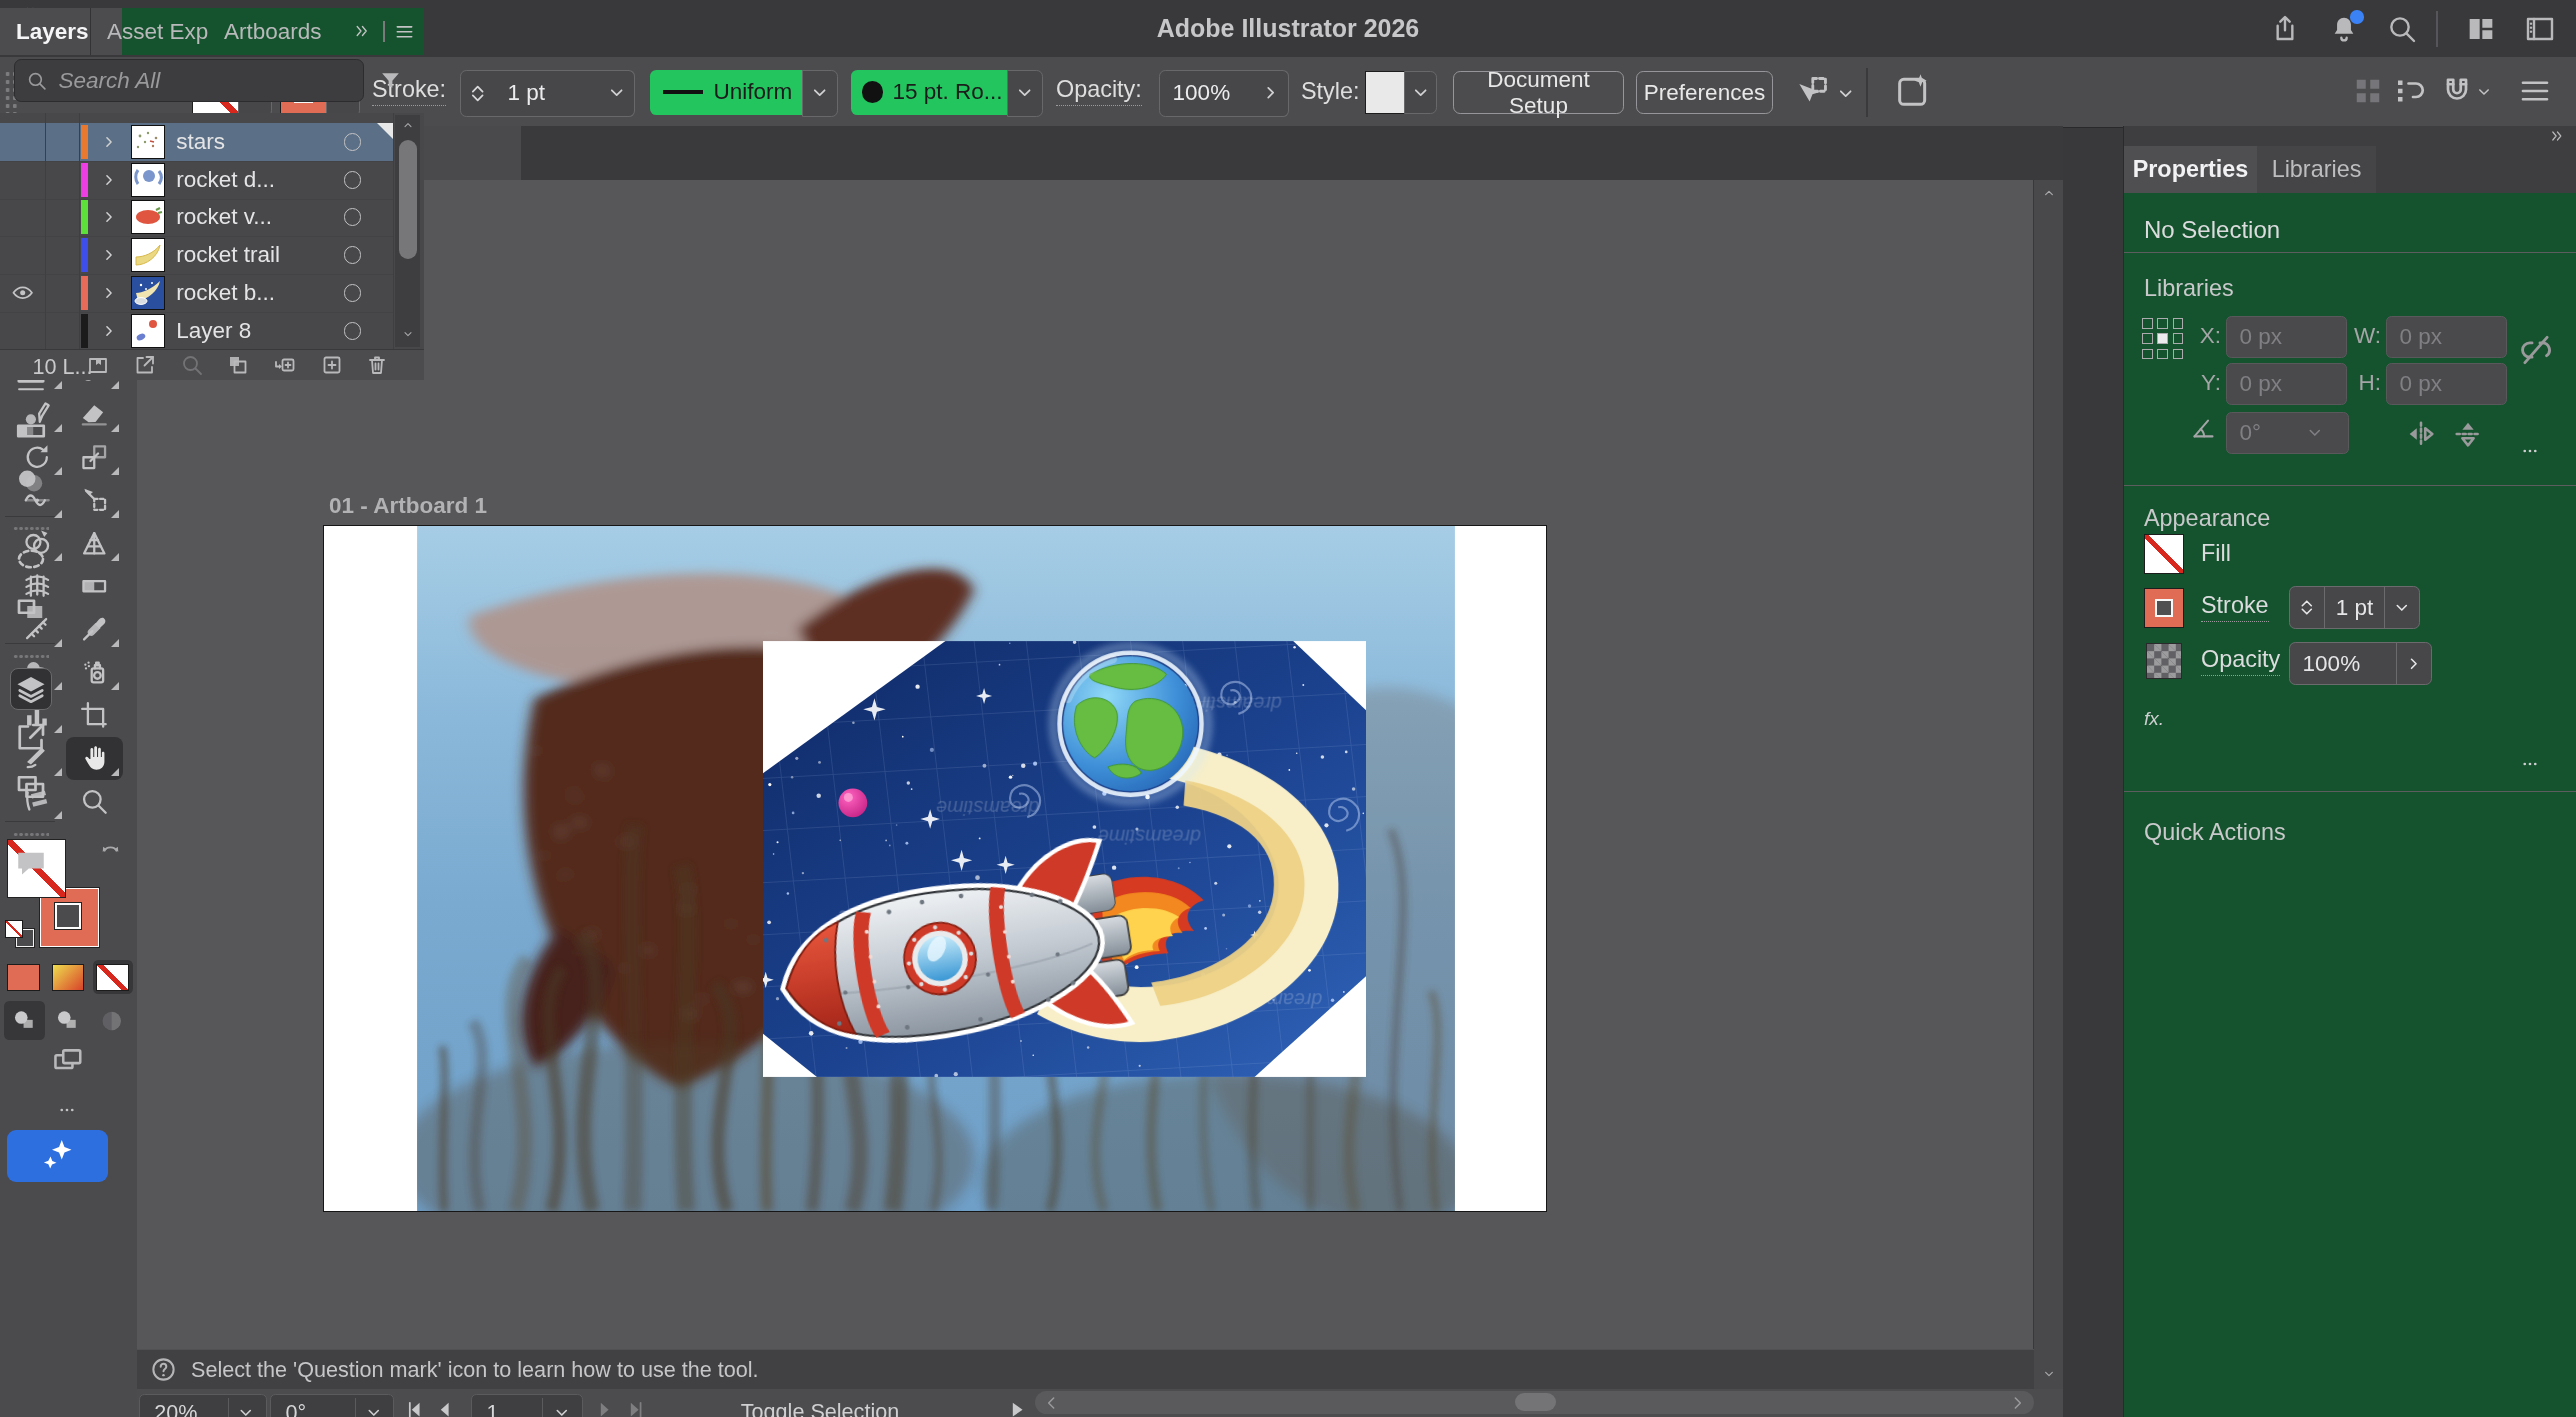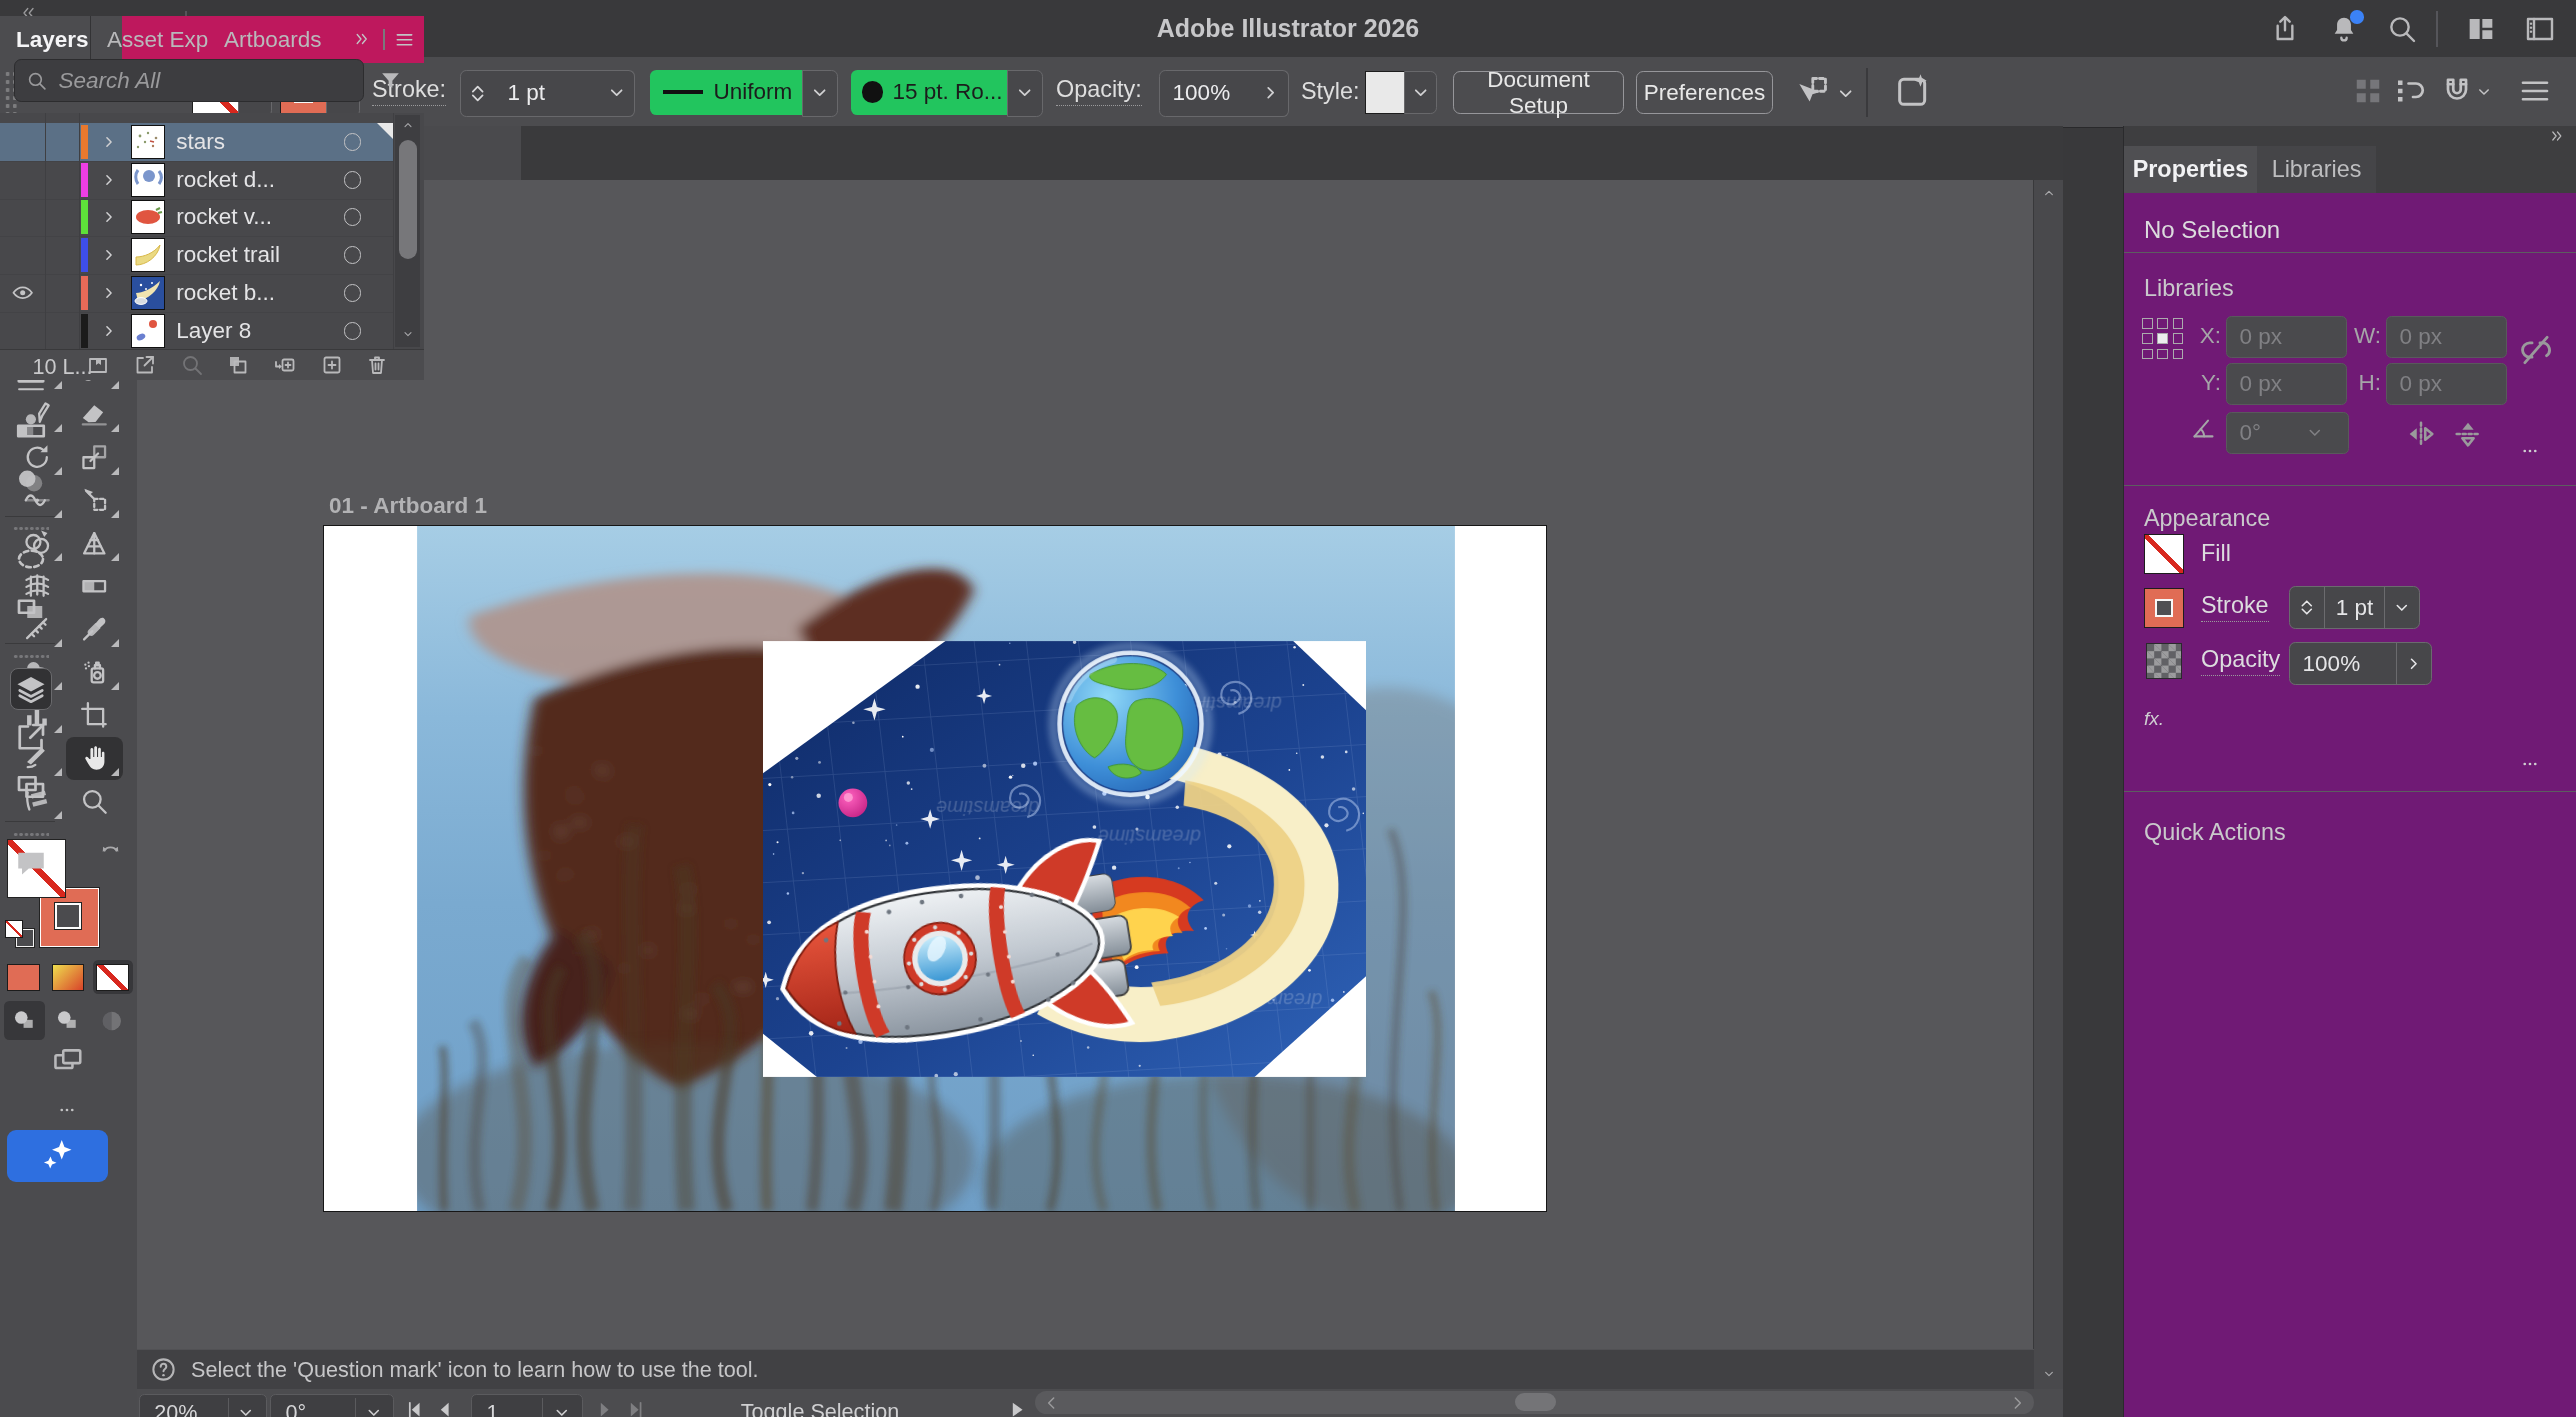--- a/index.html
+++ b/index.html
@@ -40,21 +40,21 @@
   .tool.active{background:#323234;border-radius:8px;color:#e8e8e8;}
   .tool.fly::after{content:"";position:absolute;right:4.5px;bottom:4.5px;border-style:solid;
                    border-width:0 0 8px 8px;border-color:transparent transparent #b9b9bb transparent;}
   #right-dock{left:2062px;top:126px;width:61px;height:1292px;background:#4b4b4e;border-left:0.9px solid #2d2d30;}
   .dock-ic{position:absolute;left:12.6px;width:36px;height:36px;color:#c3c3c5;}
   .dock-ic.active{background:#323234;border:0.9px solid #6a6a6d;border-radius:8px;padding:1.8px;left:10px;}
   .dock-sep{position:absolute;left:5.4px;width:50px;height:0.9px;background:#3a3a3c;}
   .dock-grip{position:absolute;left:12.6px;width:36px;height:4.5px;
              background-image:radial-gradient(#77777a 1.5px,transparent 2px);background-size:5.4px 4.5px;}
 
-  #props{left:2123px;top:126px;width:453px;height:1292px;background:#701a75;border-left:0.9px solid #2a2a2c;}
+  #props{left:2123px;top:126px;width:453px;height:1292px;background:#14532d;border-left:0.9px solid #2a2a2c;}
   .ptab{height:47px;display:flex;align-items:center;justify-content:center;font-size:23.4px;}
   .sect-title{font-size:23.4px;color:#c9c9cb;}
   .plabel{font-size:22.5px;color:#a5a5a8;}
   .pfield{background:#4a4a4d;border:0.9px solid #59595c;border-radius:5.4px;color:#808084;
           font-size:22.5px;display:flex;align-items:center;padding-left:12.6px;}
   .pdiv{left:0;width:453px;height:0.9px;background:#5d5d60;}
   .wgroup{background:#47474a;border:0.9px solid #6b6b6e;border-radius:6.3px;display:flex;}
   .wcell{display:flex;align-items:center;justify-content:center;color:#e6e6e8;font-size:22.5px;}
   .checker{background-color:#616165;
     background-image:linear-gradient(45deg,#9c9c9e 25%,transparent 25%,transparent 75%,#9c9c9e 75%),
@@ -1569,21 +1569,21 @@
             <circle cx="19" cy="12" r="1.8" fill="currentColor" stroke="none"></circle>
           </g>
         </svg>
       </span>
     <div class="abs pdiv" style="top:665px;"></div>
 
     <div class="abs sect-title" style="left:20px;top:693px;">Quick Actions</div>
   </aside>
 
   <div id="layers-panel">
-    <div class="abs" style="left:0;top:16px;width:424px;height:47px;background:#be185d;">
+    <div class="abs" style="left:0;top:8px;width:424px;height:47px;background:#14532d;">
       <div class="ltab" style="left:0;width:90px;background:#4c4c4f;color:#f5f5f7;font-weight:700;">Layers</div>
       <div class="ltab" style="left:90px;width:86px;border-left:0.9px solid #333335;">Asset Exp</div>
       <div class="ltab" style="left:208px;width:102px;">Artboards</div>
       <span class="abs ic" style="left:350px;top:14.4px;width:23.4px;height:18px;color:#c3c3c5;">
           <svg viewBox="0 0 24 24" aria-hidden="true">
             <g fill="none" stroke="currentColor" stroke-width="1.8" stroke-linecap="round" stroke-linejoin="round">
               <path d="M6 6l5 6-5 6M13 6l5 6-5 6"></path>
             </g>
           </svg>
         </span>

